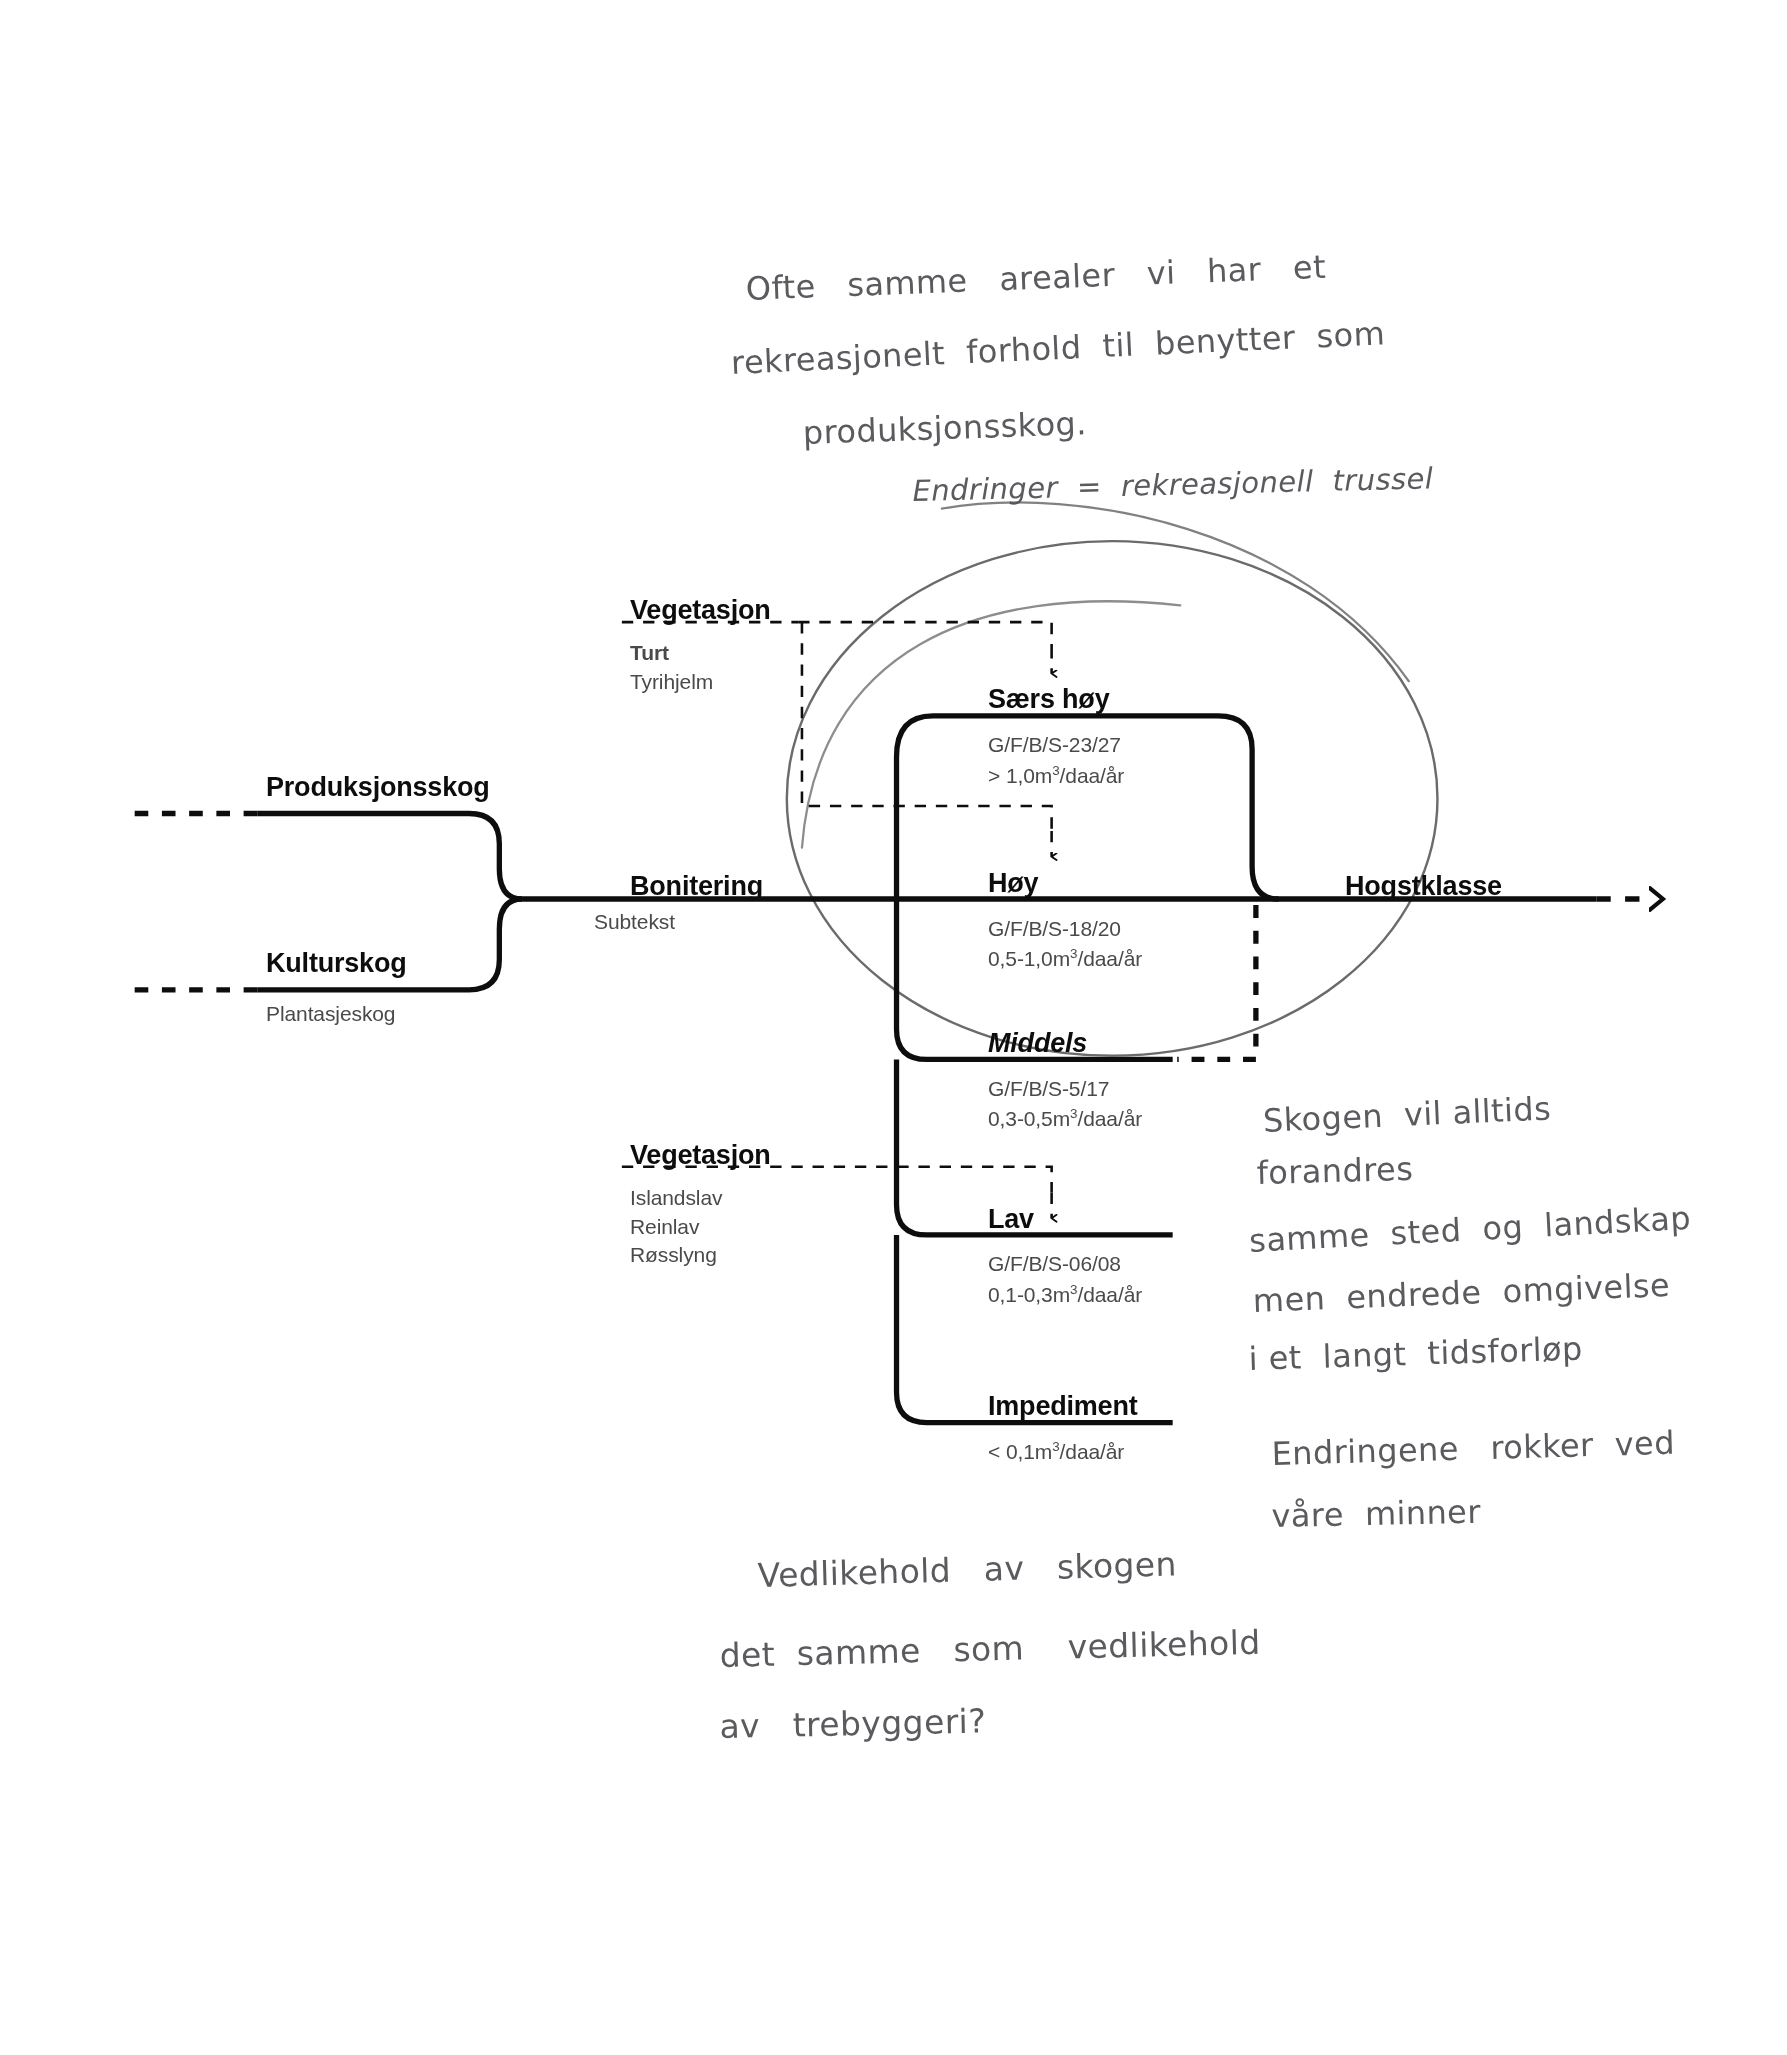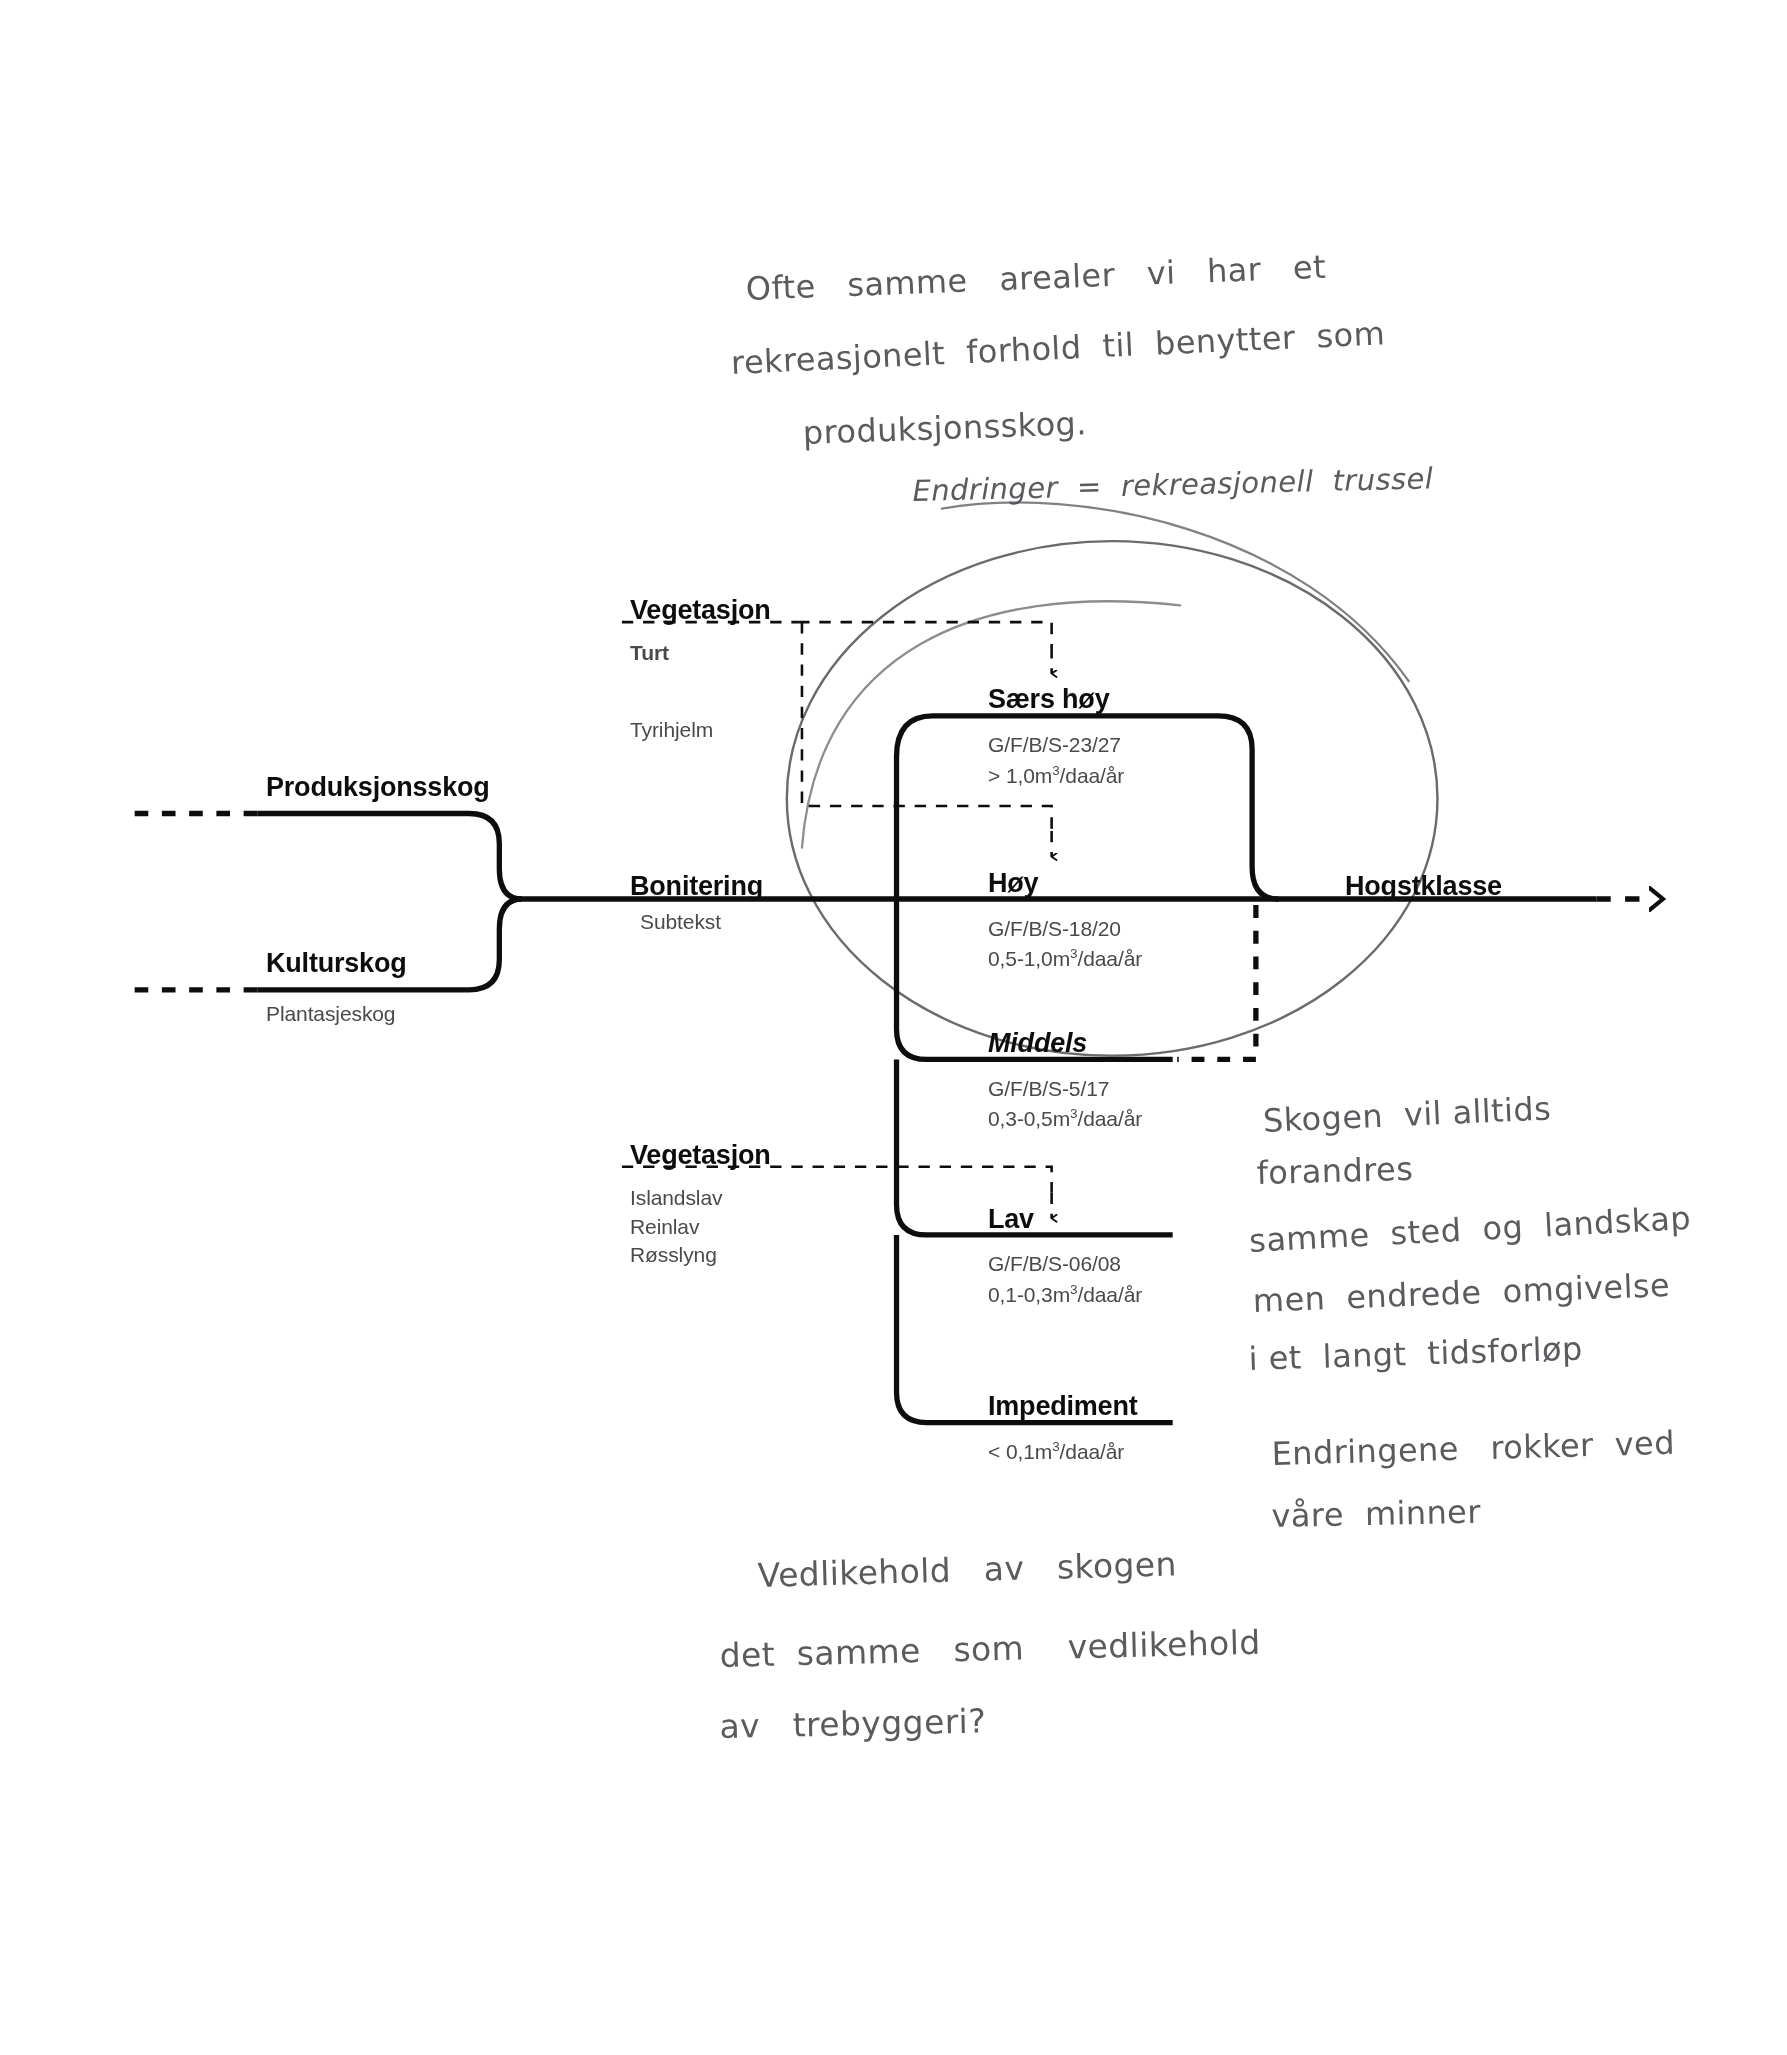--- a/index.html
+++ b/index.html
@@ -131,27 +131,27 @@
       <path d="M1390 1576 V 1610" fill="none" stroke="#0d0d0d" stroke-width="3.4" stroke-dasharray="15 13" marker-end="url(#arrowDash)"></path>
     </g>
   </svg>
 
   <div class="txt title" style="left:266px; top:770px;">Produksjonsskog</div>
 
   <div class="txt title" style="left:266px; top:946px;">Kulturskog</div>
   <div class="txt sub" style="left:266px; top:1001px;">Plantasjeskog</div>
 
   <div class="txt title" style="left:630px; top:869px;">Bonitering</div>
-  <div class="txt sub" style="left:640px; top:909px;">Subtekst</div>
+  <div class="txt sub" style="left:594px; top:909px;">Subtekst</div>
 
   <div class="txt title" style="left:1345px; top:869px;">Hogstklasse</div>
 
   <div class="txt title" style="left:630px; top:593px;">Vegetasjon</div>
   <div class="txt sub" style="left:630px; top:640px;font-weight:bold;">Turt</div>
-  <div class="txt sub" style="left:630px; top:669px;margin-top:48px;">Tyrihjelm</div>
+  <div class="txt sub" style="left:630px; top:669px;">Tyrihjelm</div>
 
   <div class="txt title" style="left:630px; top:1138px;">Vegetasjon</div>
   <div class="txt sub" style="left:630px; top:1185px;text-align:right;">Islandslav</div>
   <div class="txt sub" style="left:630px; top:1214px;">Reinlav</div>
   <div class="txt sub" style="left:630px; top:1242px;">Røsslyng</div>
 
   <div class="txt title" style="left:988px; top:682px;">Særs høy</div>
   <div class="txt sub" style="left:988px; top:732px;">G/F/B/S-23/27</div>
   <div class="txt sub" style="left:988px; top:763px;">&gt; 1,0m<sup>3</sup>/daa/år</div>
 

